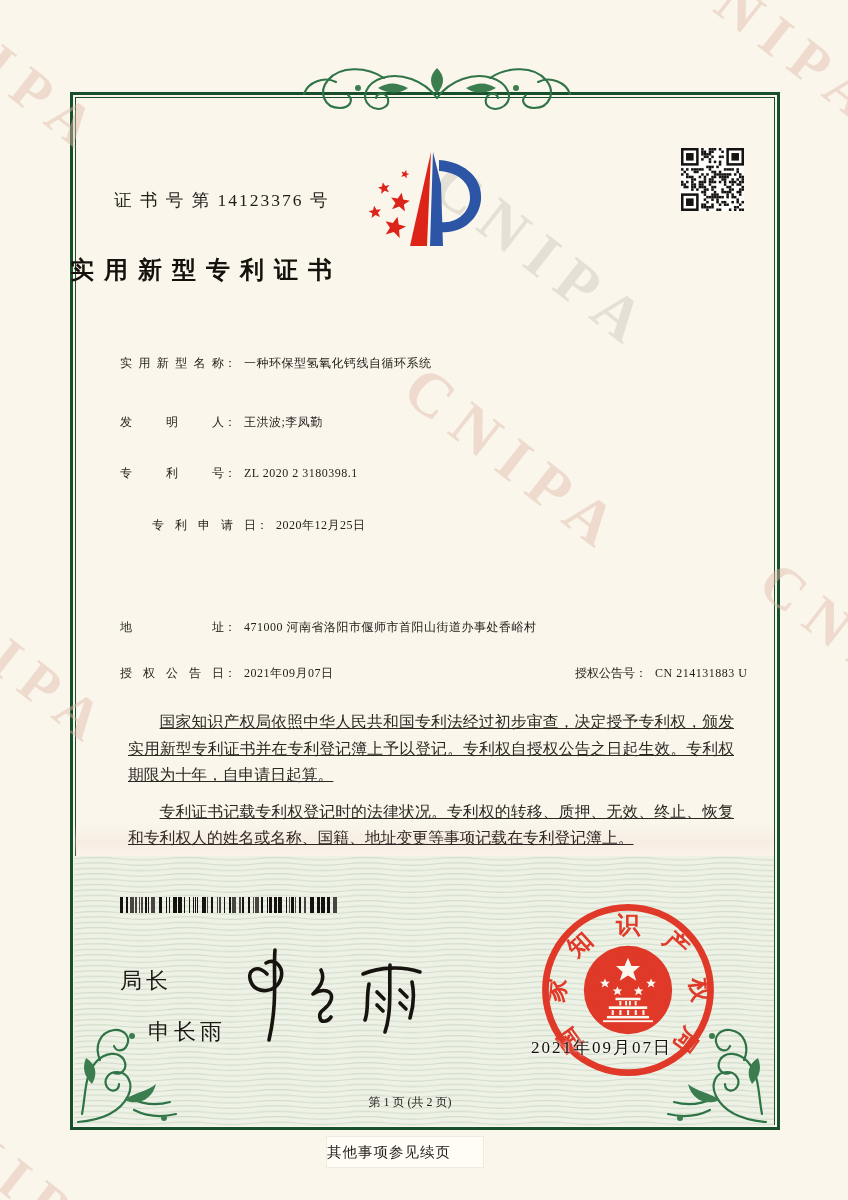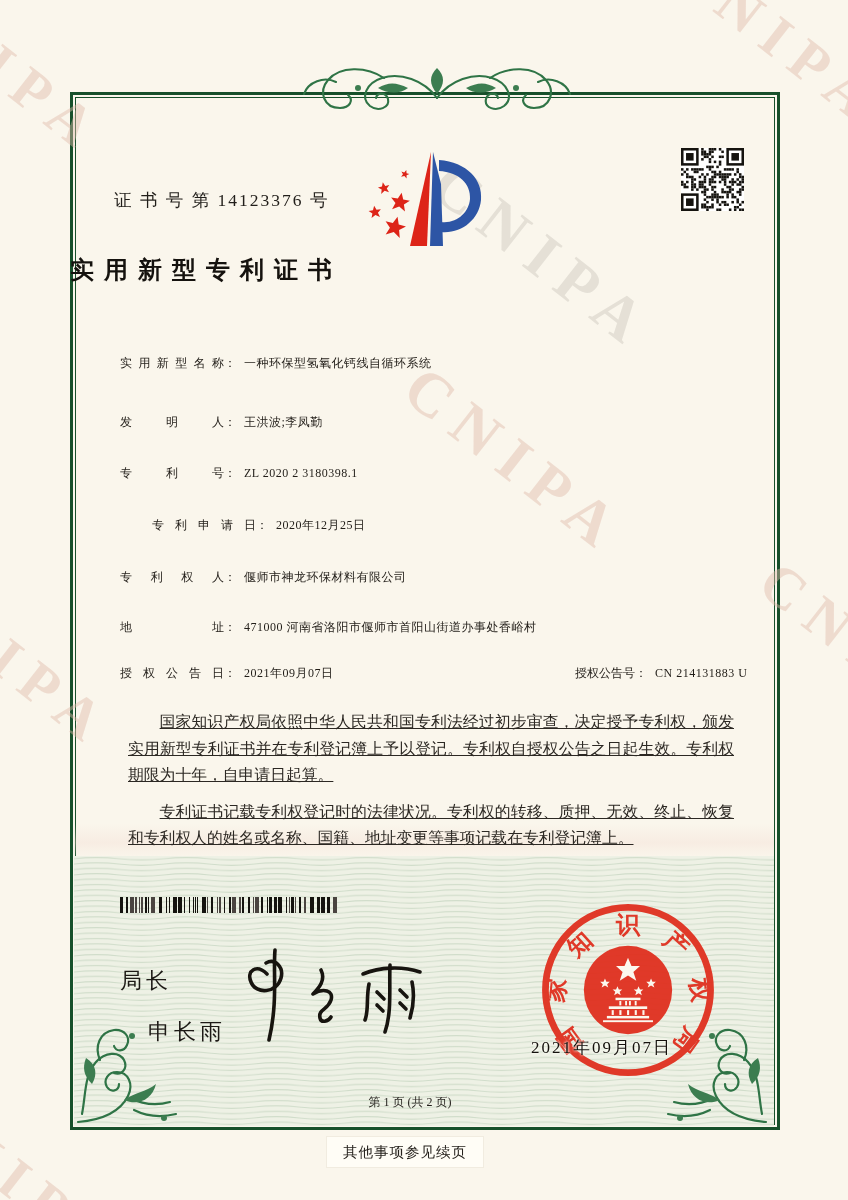--- a/index.html
+++ b/index.html
@@ -49,21 +49,21 @@
   .sig-label{position:absolute;left:120px;font-size:22px;letter-spacing:4px;color:#1d1a16;}
   .signature{position:absolute;left:233px;top:944px;width:218px;height:102px;}
   .seal{position:absolute;left:532px;top:894px;width:192px;height:192px;opacity:0.95;}
   .seal-date{
     position:absolute;left:531px;top:1036px;width:190px;font-size:17px;letter-spacing:2px;
     color:#14110d;text-shadow:0 0 3px #fdfdf6,0 0 3px #fdfdf6;white-space:nowrap;
   }
   .page-info{position:absolute;left:58px;top:1094px;width:704px;text-align:center;font-size:12px;color:#211e1a;}
   .cont-note{
     position:absolute;left:326px;top:1136px;width:156px;height:30px;line-height:30px;
-    background:#fffdf6;border:1px solid #f1ece0;text-align:center;font-size:14.5px;
+    background:#fffdf6;border:1px solid #f1ece0;font-size:14.5px;
     letter-spacing:1px;color:#26221d;
   }
 </style>
 </head>
 <body>
 
 <div class="page">
 
   <div class="wm" style="left:-78px;top:-38px;">CNIPA</div>
   <div class="wm" style="left:700px;top:-66px;">CNIPA</div>
@@ -373,23 +373,20 @@
     </div>
     <div class="frow" style="top:414px;">
       <span class="flabel">发明人</span><span class="fcolon">：</span><span class="fvalue">王洪波;李凤勤</span>
     </div>
     <div class="frow" style="top:465px;">
       <span class="flabel">专利号</span><span class="fcolon">：</span><span class="fvalue">ZL 2020 2 3180398.1</span>
     </div>
     <div class="frow" style="top:517px;margin-left:32px;">
       <span class="flabel">专利申请日</span><span class="fcolon">：</span><span class="fvalue">2020年12月25日</span>
     </div>
-    <div class="frow" style="top:569px;">
-      <span class="flabel">专利权人</span><span class="fcolon">：</span><span class="fvalue">偃师市神龙环保材料有限公司</span>
-    </div>
     <div class="frow" style="top:619px;">
       <span class="flabel">地址</span><span class="fcolon">：</span><span class="fvalue">471000 河南省洛阳市偃师市首阳山街道办事处香峪村</span>
     </div>
     <div class="frow" style="top:665px;width:620px;">
       <span class="flabel">授权公告日</span><span class="fcolon">：</span><span class="fvalue">2021年09月07日</span>
       <span class="grant2">
         <span>授权公告号</span><span class="fcolon">：</span><span class="fvalue">CN 214131883 U</span>
       </span>
     </div>
 

